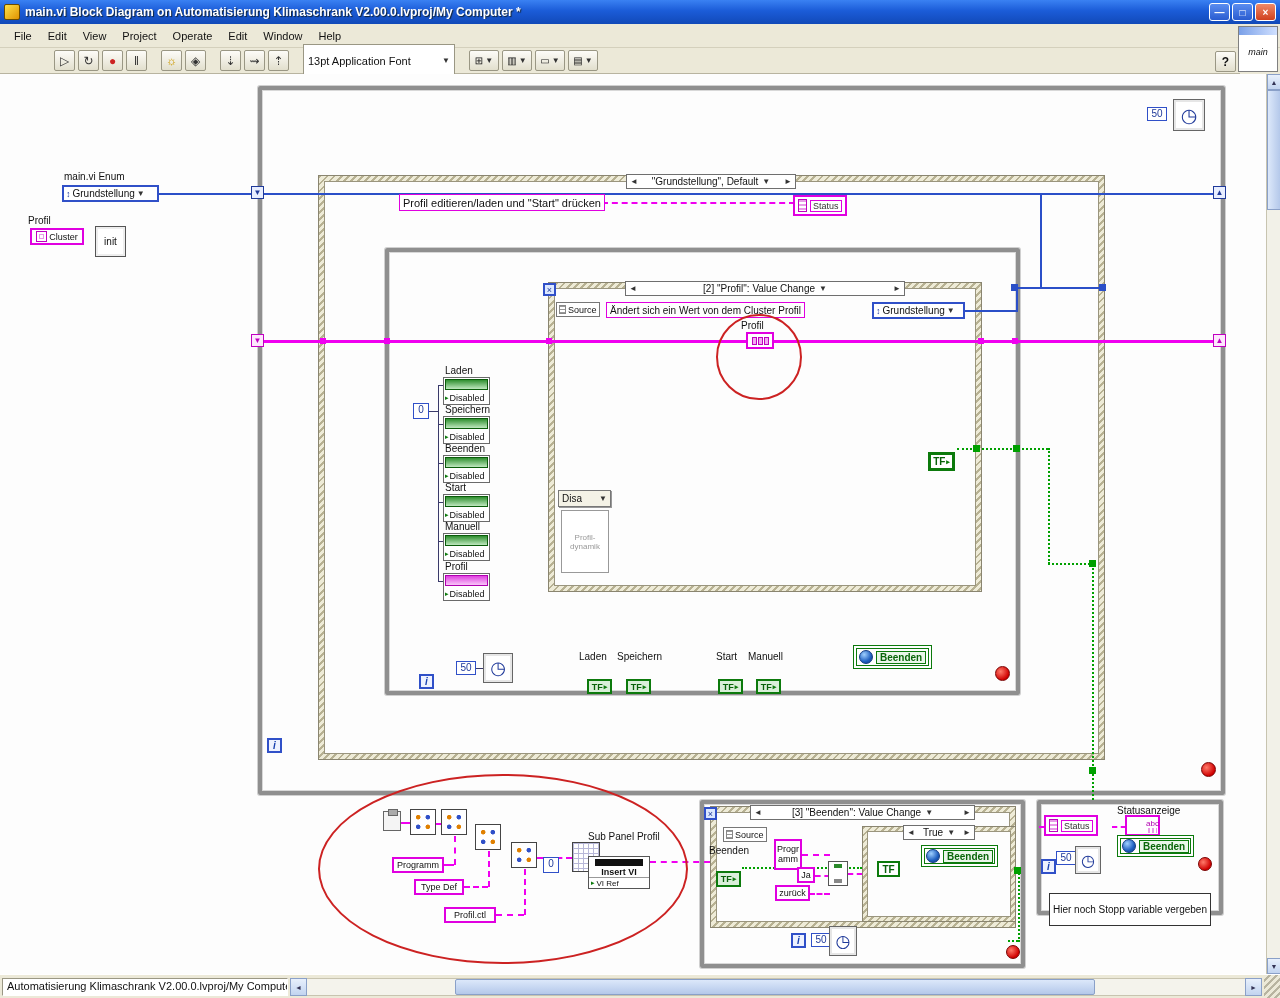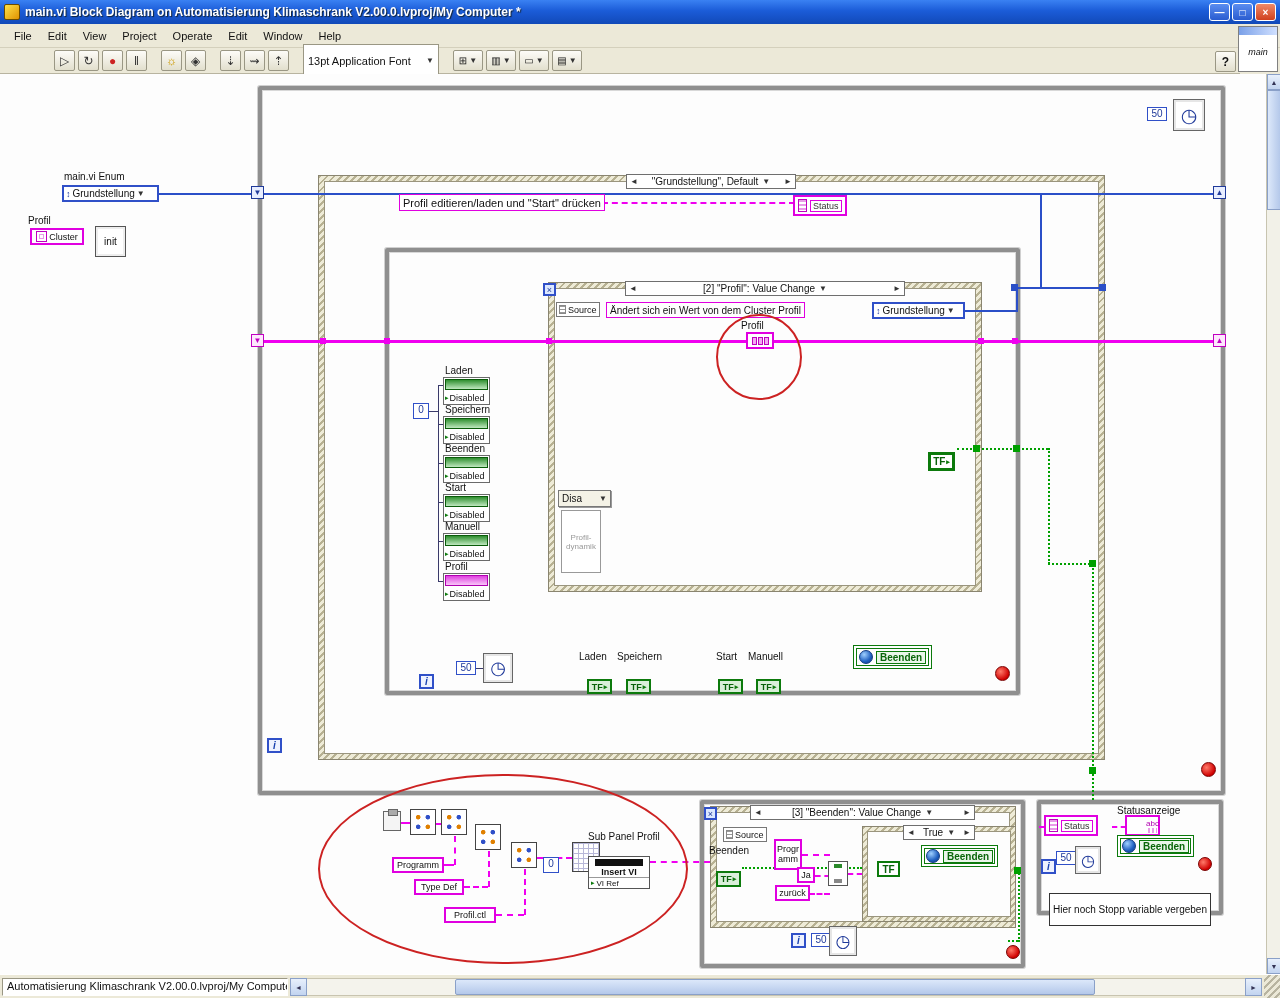--- a/index.html
+++ b/index.html
@@ -24,21 +24,21 @@
     background:#ece9d8; border-bottom:1px solid #d4d0bc; display:flex; align-items:center; padding-left:6px; }
   .menuitem { padding:3px 8px; cursor:default; }
 
   .toolbar { position:absolute; top:48px; left:0; width:1240px; height:26px;
     background:#ece9d8; border-bottom:1px solid #b8b4a0; display:flex; align-items:center;
     padding-left:54px; gap:3px; }
   .tb { width:21px; height:21px; border:1px solid #9a9784; background:linear-gradient(180deg,#fdfcf8,#e2dfcd);
     display:flex; align-items:center; justify-content:center; font-size:12px; color:#333; border-radius:2px; }
   .tb .red { color:#c22; } .tb .yellow { color:#c90; }
   .sep { width:8px; }
-  .fontbox { width:136px; height:19px; border:1px solid #9a9784; background:#fff;
+  .fontbox { width:152px; height:19px; border:1px solid #9a9784; background:#fff;
     display:flex; align-items:center; justify-content:space-between; padding:16px 4px; font-size:11px; }
   .dropbtn { width:30px; height:21px; border:1px solid #9a9784; background:linear-gradient(180deg,#fdfcf8,#e2dfcd);
     display:flex; align-items:center; justify-content:center; gap:2px; font-size:10px; border-radius:2px; }
   .helpbtn { position:absolute; top:51px; right:44px; width:21px; height:21px; border:1px solid #9a9784;
     background:linear-gradient(180deg,#fdfcf8,#e2dfcd); font-weight:bold; font-size:12px;
     display:flex; align-items:center; justify-content:center; border-radius:2px; }
   .mainbadge { position:absolute; top:26px; right:2px; width:40px; height:46px; background:#fff;
     border:1px solid #808080; display:flex; flex-direction:column; align-items:center;font-style:italic; }
   .mainbadge .band { width:100%; height:8px; background:linear-gradient(90deg,#7aa0e8,#d0e0ff); }
   .mainbadge .txt { font-size:9px; margin-top:12px; }
@@ -448,21 +448,21 @@
       <i></i>
       <i></i>
       <i></i>
     </div>
   <div class="redell" style="left:716px;top:240px;width:86px;height:86px"></div>
 
   <div class="disa" style="left:558px;top:416px;width:53px">
     <span>Disa</span>
     <span class="arrow">▼</span>
   </div>
-  <div class="pdyn" style="left:561px;top:436px;width:40px;height:63px">
+  <div class="pdyn" style="left:561px;top:436px;width:48px;height:63px">
       <span>Profil-dynamik</span>
     </div>
 
   <div class="const" style="left:413px;top:329px;width:16px;height:16px">0</div>
 
   <div class="label" style="left:445px;top:291px">Laden</div>
   <div class="pn" style="left:443px;top:303px">
     <div class="pn-bar"></div>
     <div class="pn-val">
         <span class="tfarrow">▸</span>

